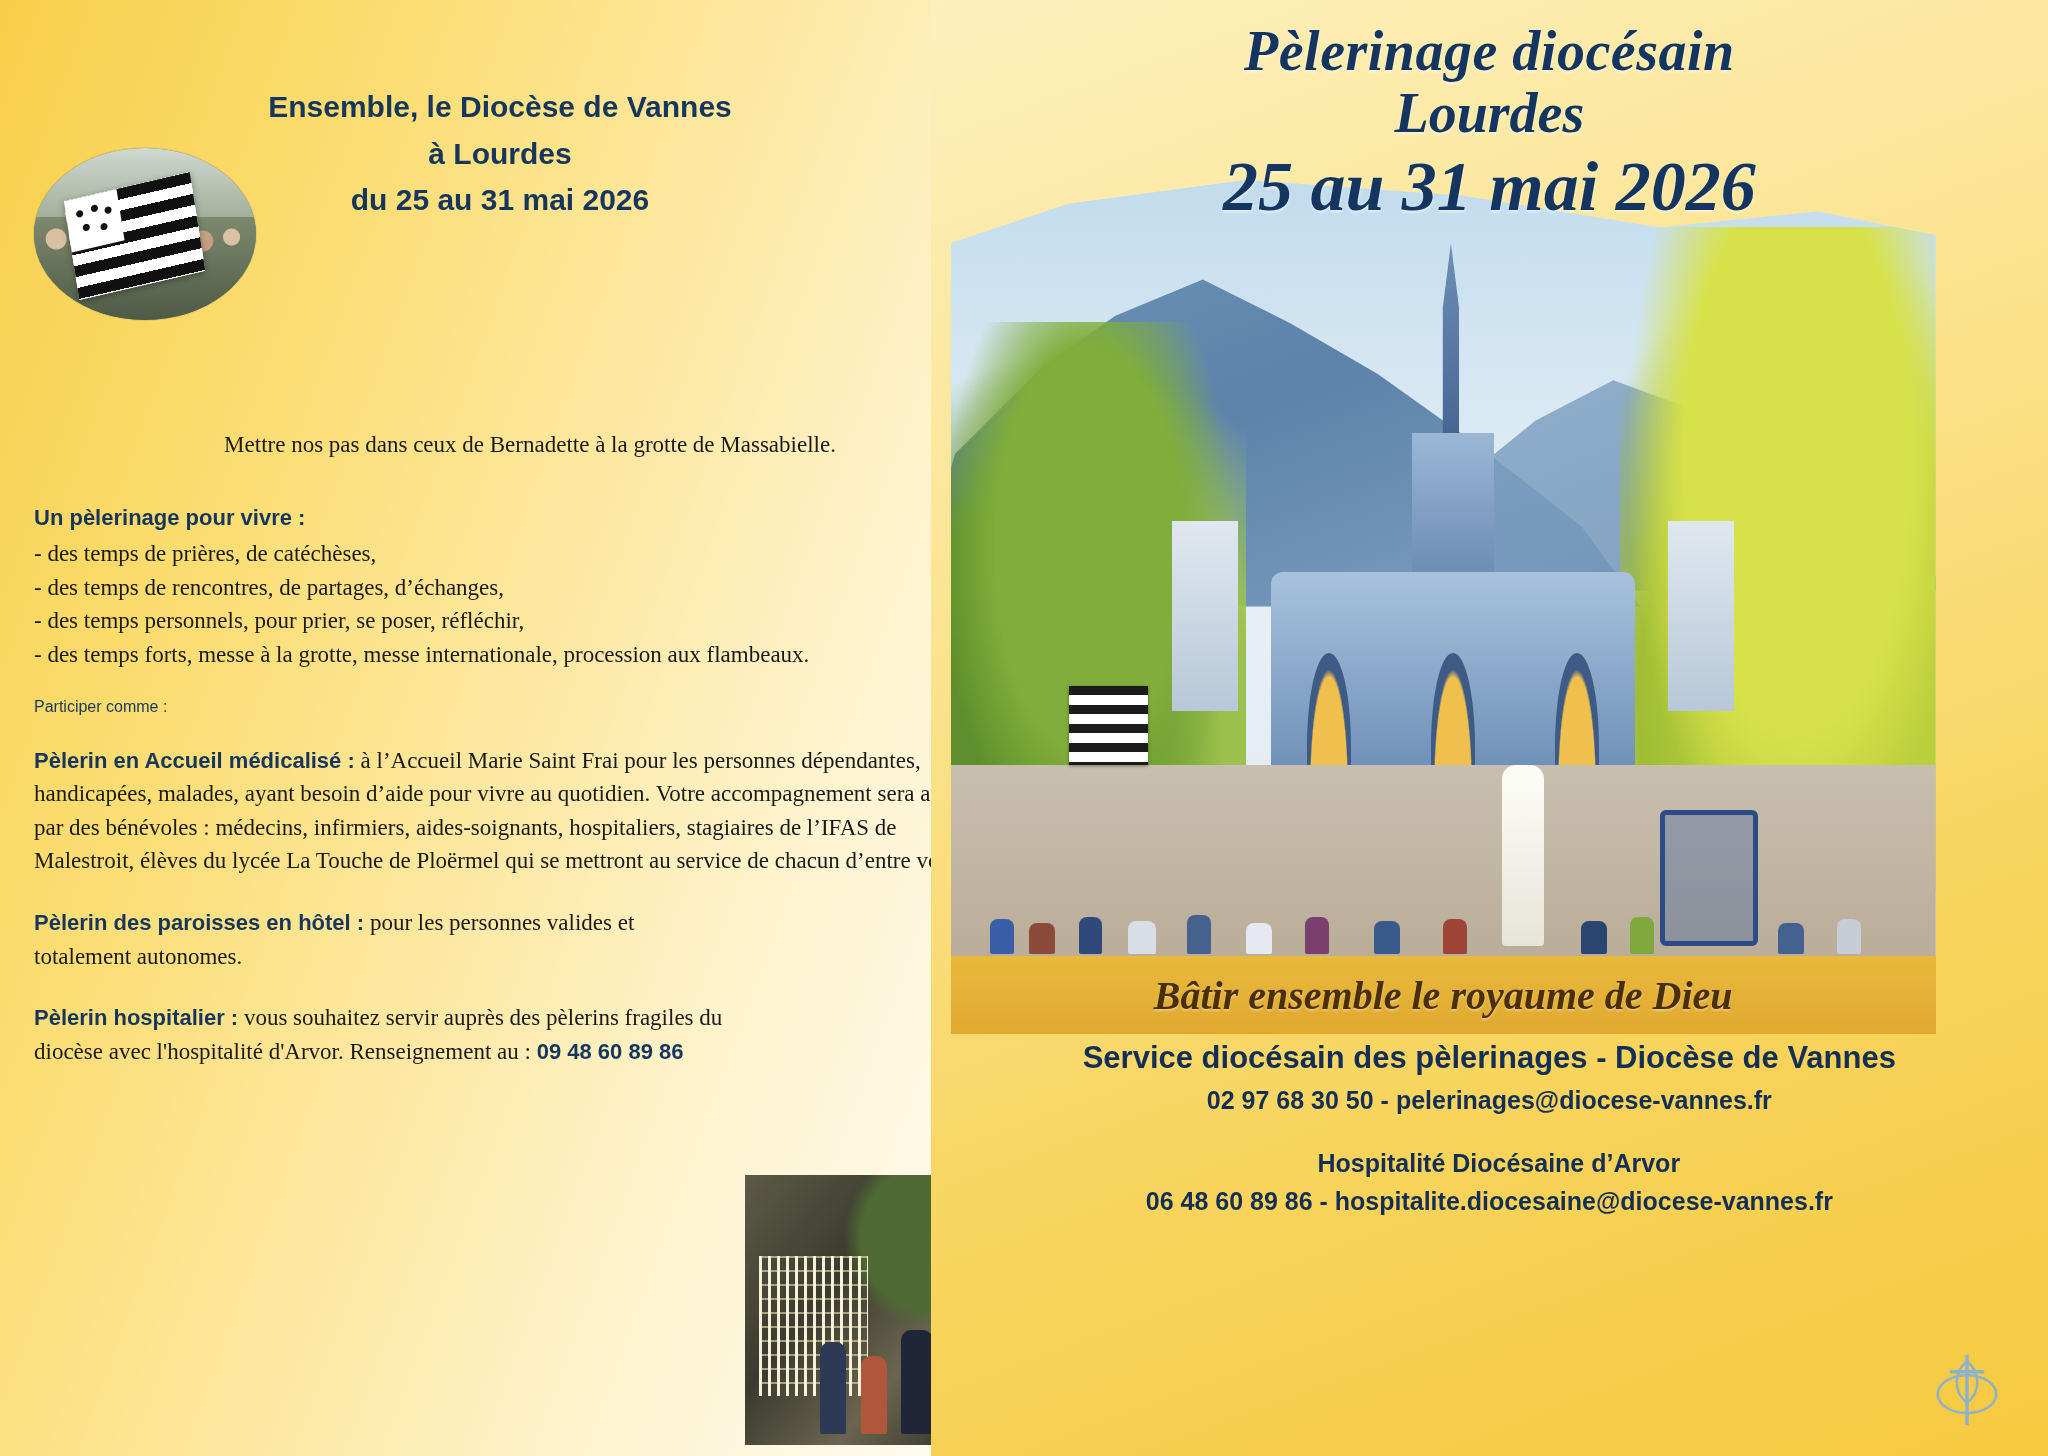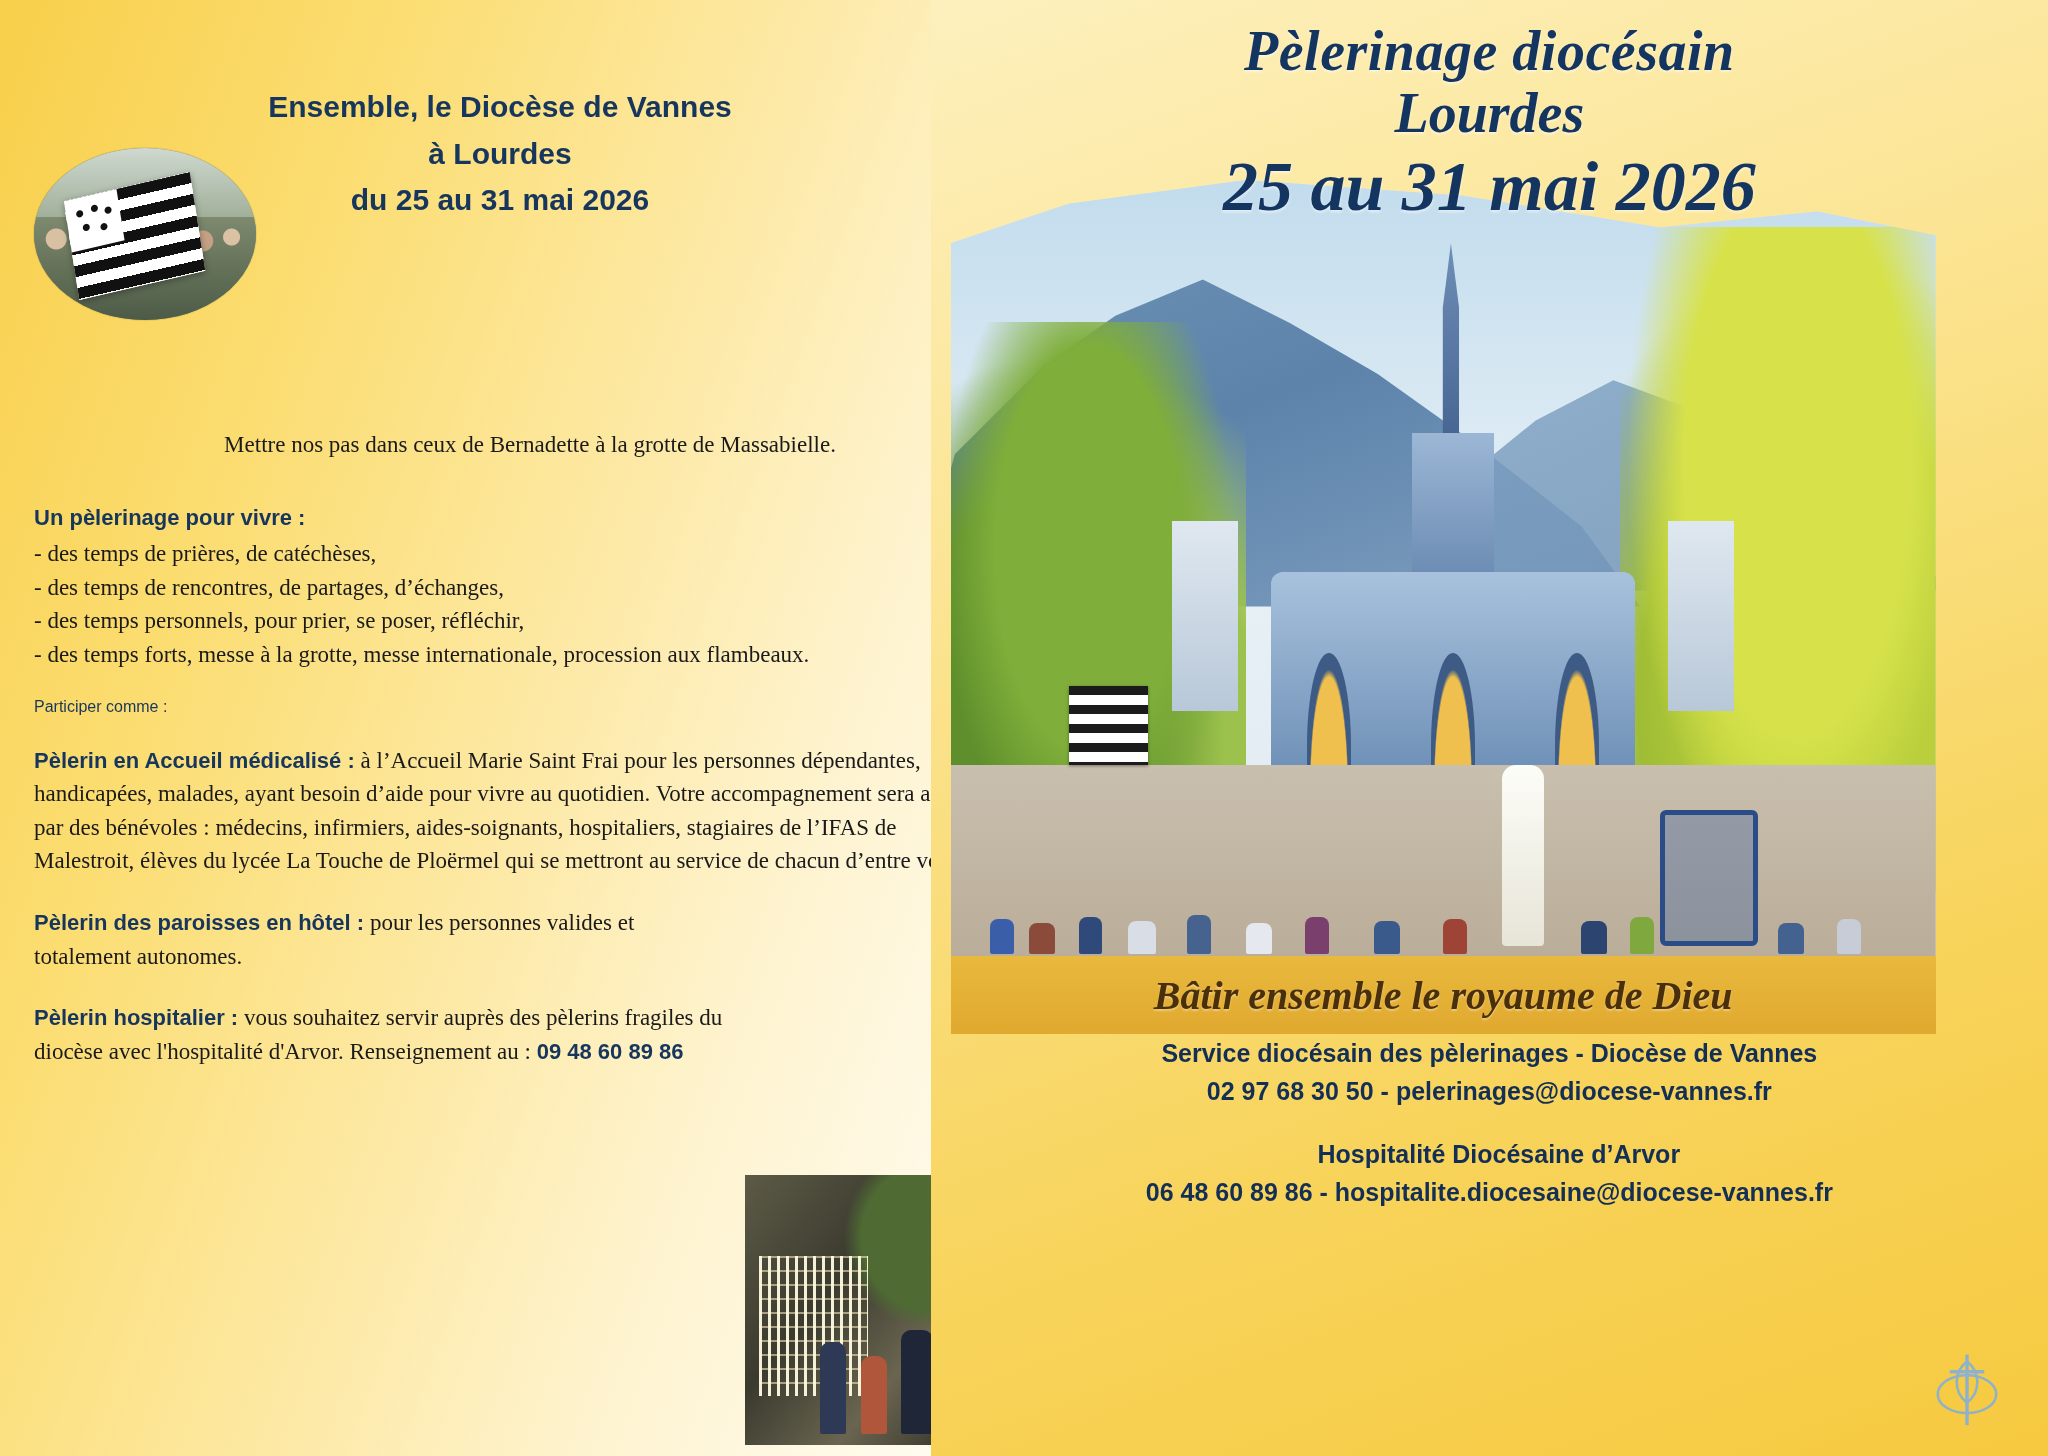--- a/index.html
+++ b/index.html
@@ -340,21 +340,21 @@
   .contact {
     position: absolute;
     left: 0;
     top: 1035px;
     width: 100%;
     text-align: center;
     color: #142f55;
     font-family: "Liberation Sans", sans-serif;
     font-weight: bold;
   }
-  .contact .c1 { font-size: 25px; line-height: 1.5; }
+  .contact .c1 { font-size: 31px; line-height: 1.5; }
   .contact .c2 { font-size: 25px; line-height: 1.5; }
   .contact .c3 { font-size: 25px; line-height: 1.5; margin-top: 26px; padding-left: 19px; }
   .contact .c4 { font-size: 25px; line-height: 1.5; }
 
   .logo-mark {
     position: absolute;
     right: 38px;
     bottom: 24px;
     width: 86px;
     height: 86px;

